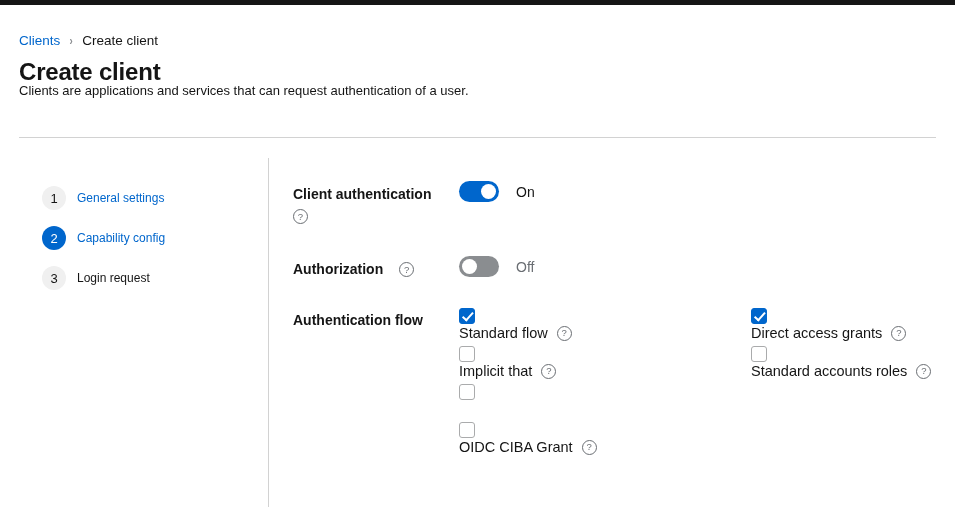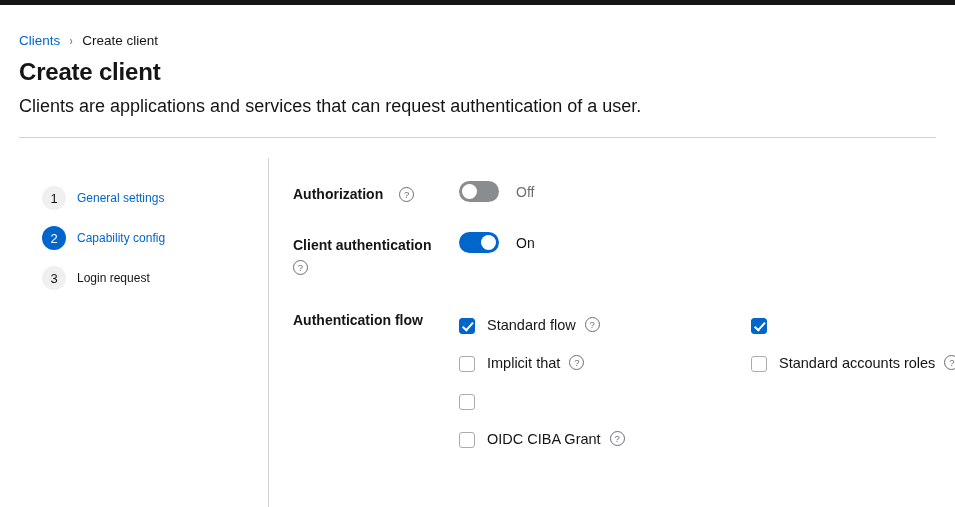--- a/index.html
+++ b/index.html
@@ -57,23 +57,23 @@
     position: absolute;
     top: 58px;
     left: 19px;
     font-size: 24px;
     font-weight: bold;
     letter-spacing: -0.2px;
     color: #151515;
   }
   .page-subtitle {
     position: absolute;
-    top: 96px;
+    top: 83px;
     left: 19px;
-    font-size: 18px;
+    font-size: 13px;
     color: #151515;
   }
   .header-divider {
     position: absolute;
     top: 137px;
     left: 19px;
     width: 917px;
     height: 1px;
     background: #d2d2d2;
   }
@@ -207,24 +207,25 @@
 
   
   .checkbox-grid {
     display: flex;
     flex-wrap: wrap;
     width: 650px;
     padding-top: 0px;
   }
   .cb-item {
     display: flex;
-    align-items: center;
+    align-items: flex-start;
     width: 292px;
     height: 38px;
     cursor: pointer;
+    flex-direction: column;
   }
   .cb-item.full { width: 584px; }
   .cbox {
     width: 16px;
     height: 16px;
     border-radius: 3px;
     border: 1px solid #aaabac;
     background: #ffffff;
     flex: 0 0 auto;
     margin-top: 2px;
@@ -284,63 +285,67 @@
   <div class="wizard-step">
     <span class="step-num">3</span>
     <span class="step-label">Login request</span>
   </div>
 </div>
 
 <div class="v-divider"></div>
 
 <div class="form-area">
 
+  <div class="form-row" style="margin-bottom:28px;">
+    <div class="form-label">
+      <span class="lbl-text">Client authentication</span>
+      <br>
+      <span class="help-icon">?</span>
+    </div>
+    <div class="toggle-wrap">
+      <div class="switch on">
+        <div class="knob"></div>
+      </div>
+      <span class="switch-label">On</span>
+    </div>
+  </div>
+
   <div class="form-row" style="margin-bottom:26px;">
     <div class="form-label">
       <span class="lbl-text">Authorization</span>
       <span class="help-icon inline-after">?</span>
     </div>
     <div class="toggle-wrap">
       <div class="switch">
         <div class="knob"></div>
       </div>
       <span class="switch-label off">Off</span>
     </div>
   </div>
 
-  <div class="form-row" style="margin-bottom:28px;">
-    <div class="form-label">
-      <span class="lbl-text">Client authentication</span>
-      <br>
-      <span class="help-icon">?</span>
-    </div>
-    <div class="toggle-wrap">
-      <div class="switch on">
-        <div class="knob"></div>
-      </div>
-      <span class="switch-label">On</span>
-    </div>
-  </div>
-
   <div class="form-row">
     <div class="form-label">
       <span class="lbl-text">Authentication flow</span>
     </div>
     <div class="checkbox-grid">
 
       <label class="cb-item">
         <span class="cbox checked"></span>
         <span class="cb-text">
           <span>Standard flow</span>
           <span class="help-icon">?</span>
         </span>
       </label>
 
       <label class="cb-item">
         <span class="cbox checked"></span>
+        <span class="cb-text">
+          <span>Direct access grants</span>
+          <span class="help-icon">?</span>
+        </span>
       </label>
 
       <label class="cb-item">
         <span class="cbox"></span>
         <span class="cb-text">
           <span>Implicit that</span>
           <span class="help-icon">?</span>
         </span>
       </label>
 

